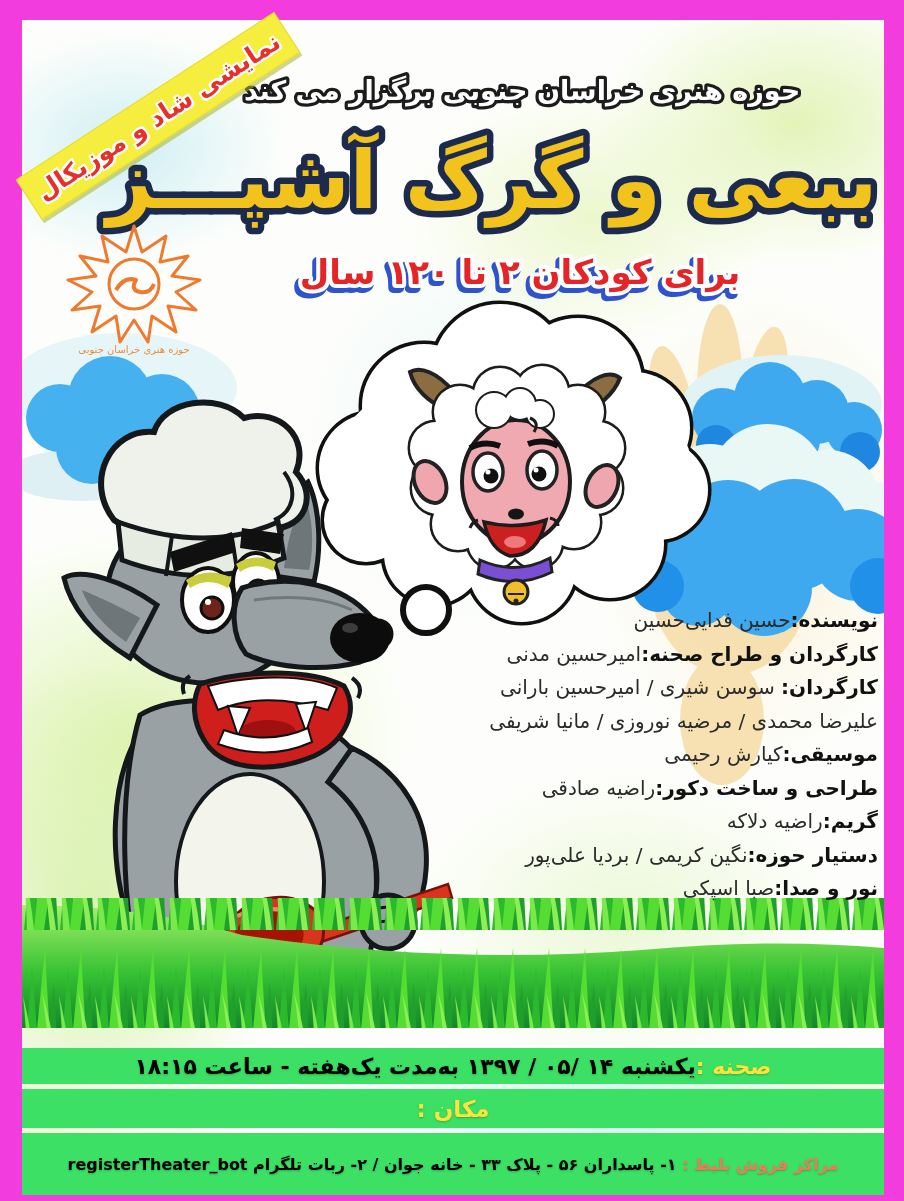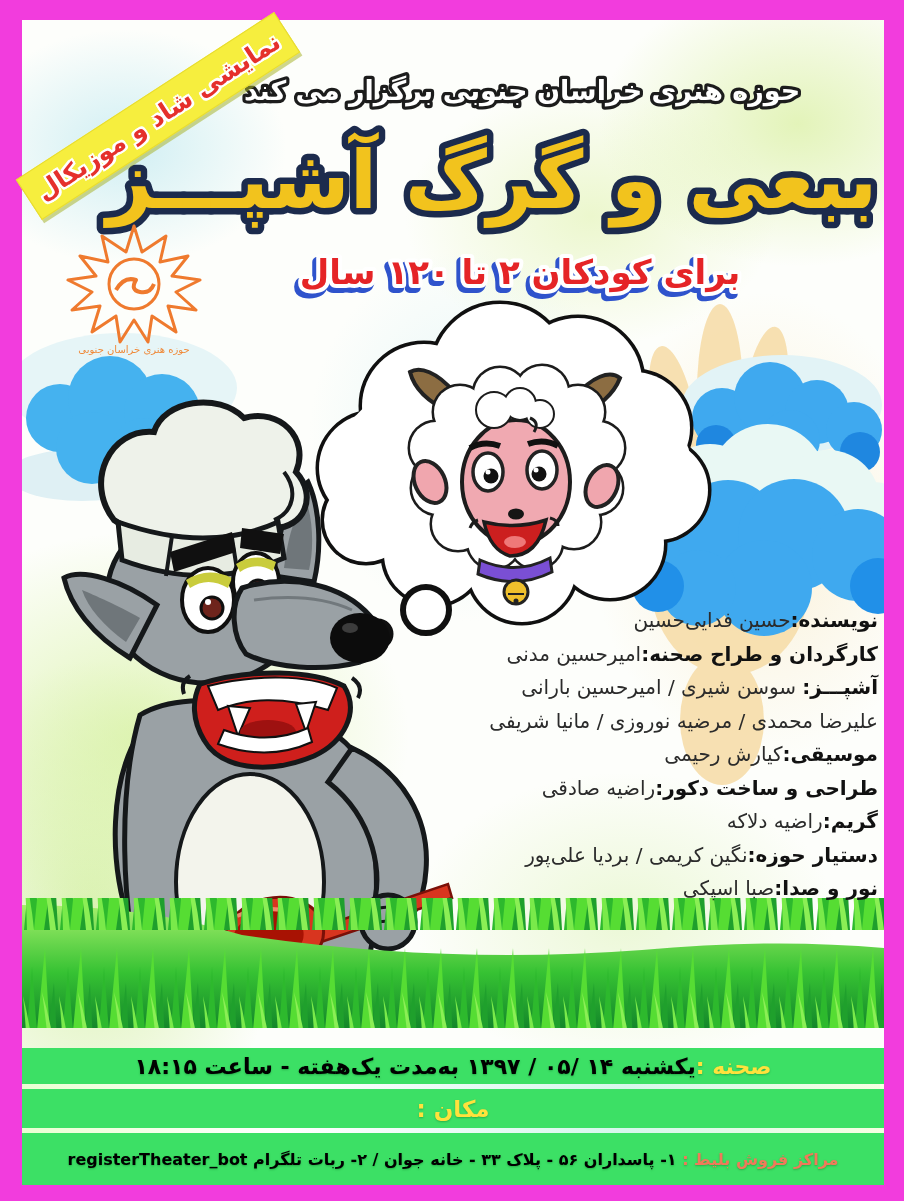--- a/index.html
+++ b/index.html
@@ -36,21 +36,21 @@
   .credits .lbl{font-weight:bold;color:#111;}
   .credits .val{font-weight:500;color:#2b2b2b;}
 
   .band{position:absolute;left:22px;width:862px;background:#3ce065;direction:rtl;
         display:flex;align-items:center;justify-content:center;white-space:nowrap;
         text-shadow:0 1px 2px rgba(0,90,25,.35);}
   .band .yl{color:#ffe23c;font-weight:bold;}
   .band .wt{color:#000000;font-weight:bold;}
   .band1{top:1028px;height:36px;font-size:22px;}
   .band2{top:1069px;height:39px;font-size:23px;}
-  .band3{top:1113px;height:52px;font-size:16px;flex-direction:column;justify-content:center;line-height:27px;}
+  .band3{top:1113px;height:62px;font-size:16px;flex-direction:column;justify-content:center;line-height:27px;}
   .band3 .row{width:100%;text-align:center;}
   .band3 .coral{color:#ef7a5a;font-weight:bold;}
   .band3 .wt{font-weight:bold;}
   .sep{position:absolute;left:22px;width:862px;height:5px;
        background:linear-gradient(90deg,#eaffd2,#ffffff 30%,#d6f7ec 70%,#f6ffe2);}
   .sep1{top:1064px;} .sep2{top:1108px;}
 </style>
 </head>
 <body>
 
@@ -323,21 +323,21 @@
         <path d="M82,6 L90,32 L114,16 L108,42 L136,36 L120,56 L148,60 L124,72 L144,90 L116,86 L124,112 L100,96 L96,122 L82,100 L68,122 L64,96 L40,112 L48,86 L20,90 L40,72 L16,60 L44,56 L28,36 L56,42 L50,16 L74,32 Z"></path>
         <circle cx="82" cy="64" r="25"></circle>
         <path d="M64,70 q8,-14 20,-10 q-6,10 4,12 q10,2 14,-8" stroke-width="4"></path>
       </g>
       <text x="82" y="133" text-anchor="middle" font-size="10" fill="#ef8a3a" direction="rtl">حوزه هنری خراسان جنوبی</text>
     </svg>
 
     <div class="credits">
       <div><span class="lbl">نویسنده:</span><span class="val">حسین فدایی‌حسین</span></div>
       <div><span class="lbl">کارگردان و طراح صحنه:</span><span class="val">امیرحسین مدنی</span></div>
-      <div><span class="lbl">آشپـــز:</span><span class="val"> سوسن شیری / امیرحسین بارانی</span></div>
+      <div><span class="lbl">کارگردان:</span><span class="val"> سوسن شیری / امیرحسین بارانی</span></div>
       <div><span class="lbl"></span><span class="val">علیرضا محمدی / مرضیه نوروزی / مانیا شریفی</span></div>
       <div><span class="lbl">موسیقی:</span><span class="val">کیارش رحیمی</span></div>
       <div><span class="lbl">طراحی و ساخت دکور:</span><span class="val">راضیه صادقی</span></div>
       <div><span class="lbl">گریم:</span><span class="val">راضیه دلاکه</span></div>
       <div><span class="lbl">دستیار حوزه:</span><span class="val">نگین کریمی / بردیا علی‌پور</span></div>
       <div><span class="lbl">نور و صدا:</span><span class="val">صبا اسپکی</span></div>
     </div>
   </div>
 </div>
 

